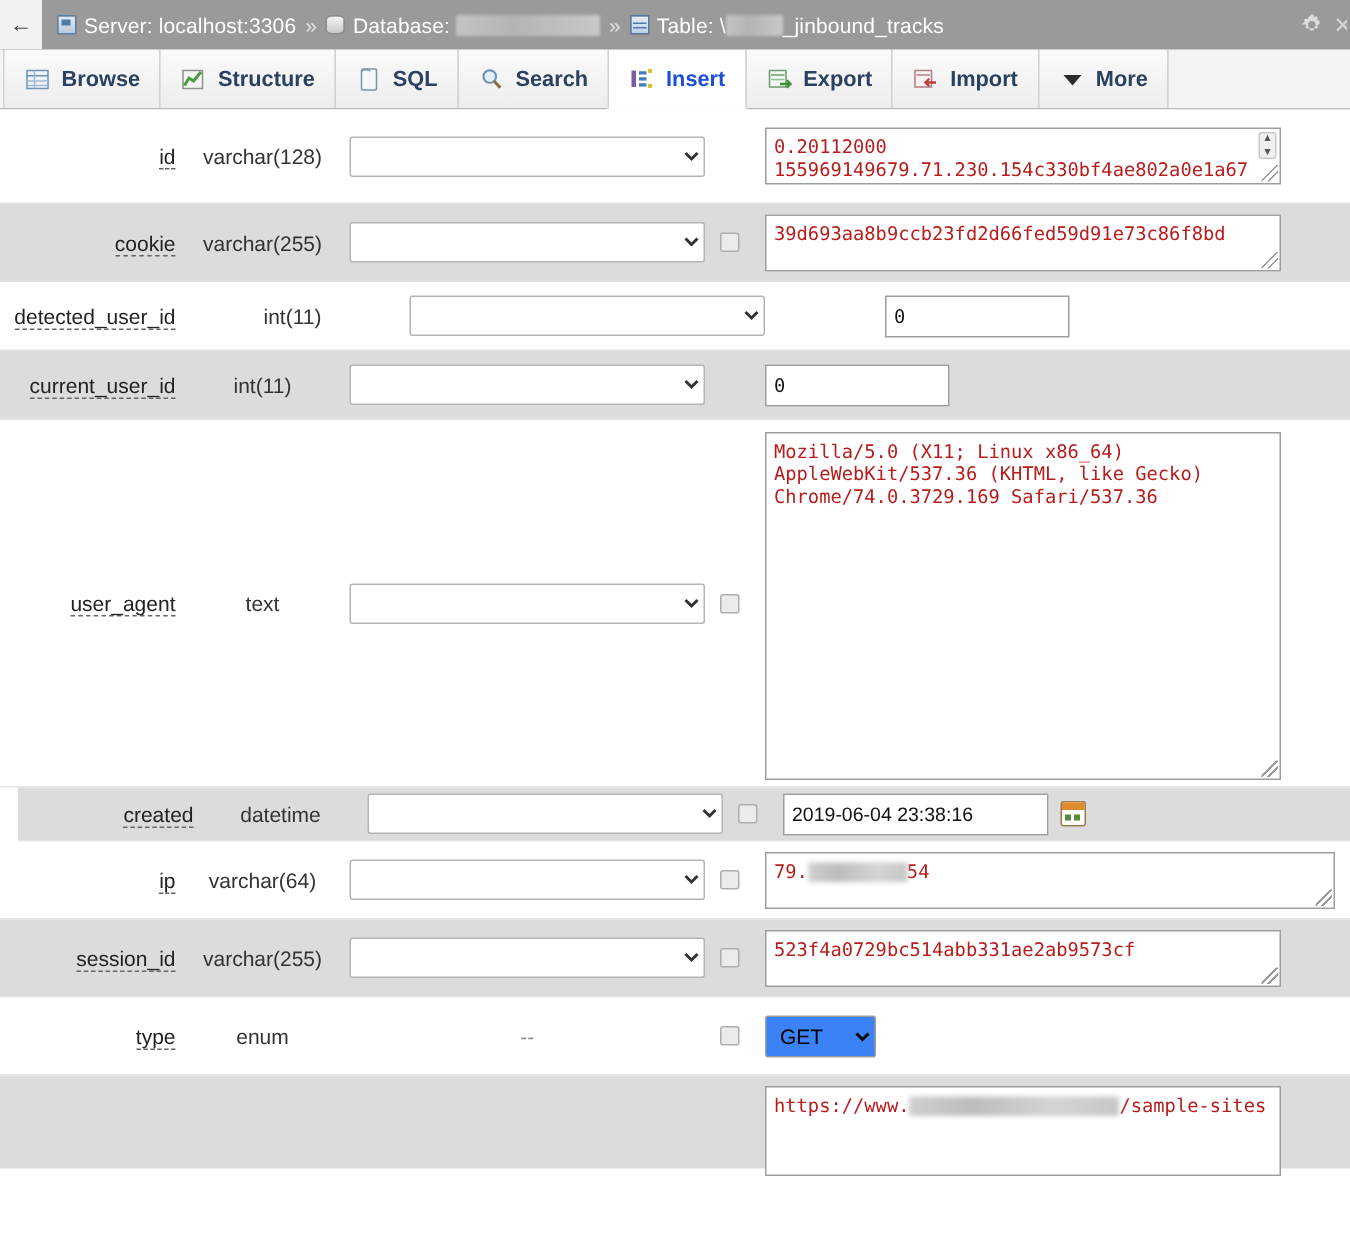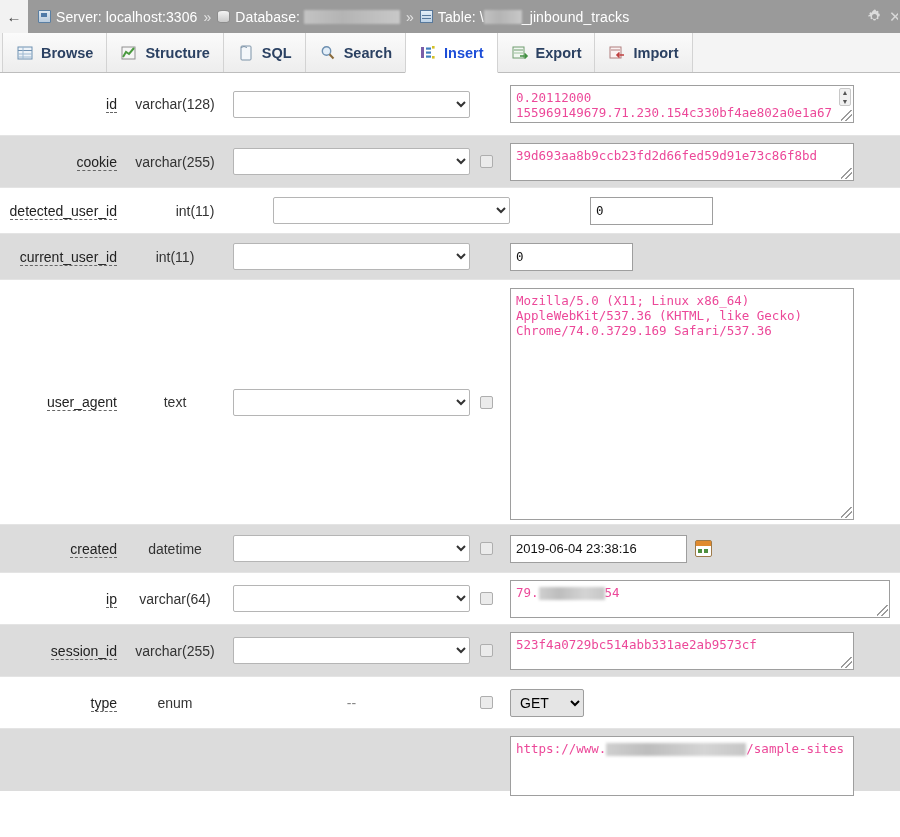--- a/index.html
+++ b/index.html
@@ -246,21 +246,21 @@
     padding: 4px 5px;
     height: 28px;
   }
   input.val.num { width: 123px; }
   input.val.dt  { width: 177px; font-size: 13px; font-family:"Liberation Sans",sans-serif; }
   select.enumsel {
     width: 74px; height: 28px;
     font-size: 14px;
     border: 1px solid #9e9e9e;
     border-radius: 2px;
-    background: #e5e5e5;
+    background: #3b82f6;
     padding-left: 5px;
     font-family: "Liberation Sans", sans-serif;
   }
   .calendar-ico {
     width: 17px; height: 17px;
     border: 1px solid #9d7a4a;
     background: #fff;
     position: relative;
     border-radius: 2px;
     cursor: pointer;
@@ -282,21 +282,21 @@
     height: 13px;
     background: linear-gradient(90deg,#cfcfcf,#bdbdbd 30%,#d4d4d4 70%,#c6c6c6);
     filter: blur(1.6px);
     vertical-align: middle;
   }
   .valbox-wrap { position: relative; display: inline-block; }
   .mono-line {
     font-family: "DejaVu Sans Mono", monospace;
     font-size: 12.5px;
     line-height: 15px;
-    color: #ec4899;
+    color: #b91c1c;
     white-space: nowrap;
   }
   .fauxarea {
     border: 1px solid #9e9e9e;
     background: #fff;
     padding: 4px 5px 0 5px;
     position: relative;
     overflow: hidden;
   }
   .grip {
@@ -439,20 +439,28 @@
     <span class="tico">
       <svg width="18" height="18" viewBox="0 0 18 18">
         <rect x="2" y="3" width="11" height="11" fill="#fbf2f2" stroke="#b07f7f"></rect>
         <line x1="3" y1="6" x2="12" y2="6" stroke="#b07f7f"></line>
         <path d="M16 11 L9 11 M11.5 8.5 L9 11 L11.5 13.5" fill="none" stroke="#c04040" stroke-width="1.6"></path>
       </svg>
     </span>
     <span>Import</span>
   </div>
 
+  <div class="tab">
+    <span class="tico" style="display:flex;align-items:center;justify-content:center;">
+      <svg width="14" height="10" viewBox="0 0 14 10">
+        <polygon points="1,2 13,2 7,9" fill="#2b2b2b"></polygon>
+      </svg>
+    </span>
+    <span>More</span>
+  </div>
 
   <div class="tail"></div>
 </div>
 
 <div class="grid">
 
 
   <div class="grow" style="height:63px;">
     <div class="c-col">
       <span>id</span>
@@ -535,21 +543,21 @@
     <div class="c-value" style="align-items:flex-start;padding-top:4px;">
       <div class="fauxarea" style="width:344px;height:232px;">
         <div class="mono-line">Mozilla/5.0 (X11; Linux x86_64)</div>
         <div class="mono-line">AppleWebKit/537.36 (KHTML, like Gecko)</div>
         <div class="mono-line">Chrome/74.0.3729.169 Safari/537.36</div>
         <div class="grip"></div>
       </div>
     </div>
   </div>
 
-  <div class="grow alt" style="height:48px;">
+  <div class="grow alt" style="height:36px;margin-left:12px;">
     <div class="c-col">
       <span>created</span>
     </div>
     <div class="c-type">datetime</div>
     <div class="c-func">
       <select class="fn"><option></option></select>
     </div>
     <div class="c-null">
       <input type="checkbox" class="nullbox" style="">
     </div>

